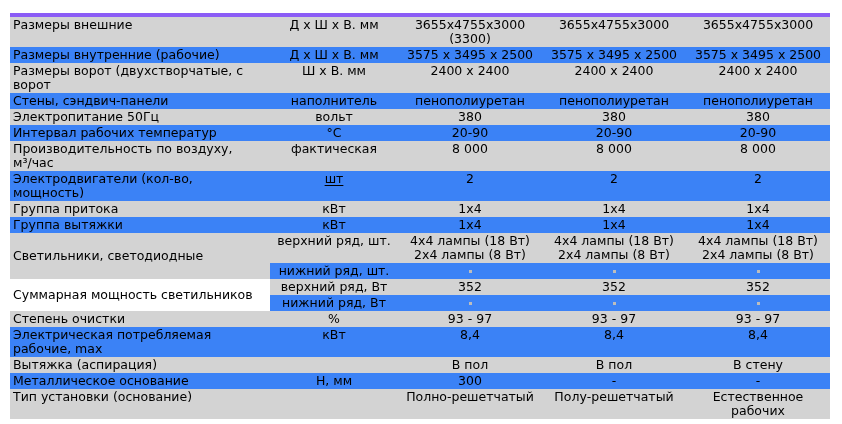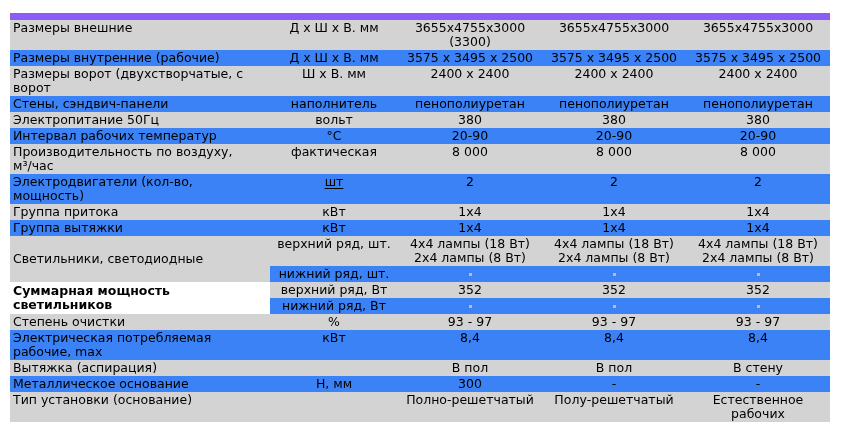--- a/index.html
+++ b/index.html
@@ -13,32 +13,32 @@
     font-family: "DejaVu Sans", "Liberation Sans", sans-serif;
     font-size: 12.5px;
     color: #000000;
     overflow: hidden;
   }
   table.spec {
     border-collapse: collapse;
     table-layout: fixed;
     width: 820px;
     margin: 13px 0 0 10px;
-    border-top: 7px solid #8b5cf6;
+    border-top: 4px solid #8b5cf6;
   }
   td {
     padding: 1px 3px;
     vertical-align: top;
     line-height: 14px;
     overflow: hidden;
   }
   tr.g > td { background: #d3d3d3; }
   tr.w > td { background: #3b82f6; }
   td.cell-g { background: #d3d3d3 !important; }
-  td.cell-w { background: #ffffff !important; font-weight: bold; }
+  td.cell-w { background: #ffffff !important; }
   td.mid { vertical-align: middle; }
   .label { text-align: left; }
   .unit, .val { text-align: center; }
   .line { display: block; }
   .sq {
     text-decoration-line: underline;
     text-decoration-style: wavy;
     text-decoration-color: #ff0000;
     text-decoration-thickness: 1px;
     text-underline-offset: 2px;

